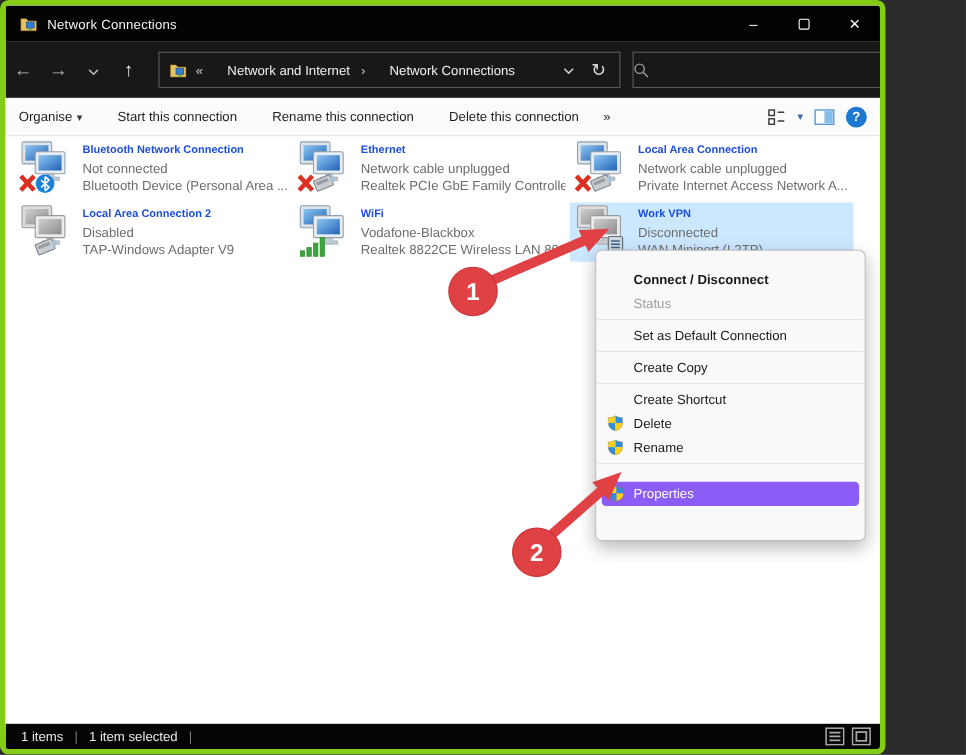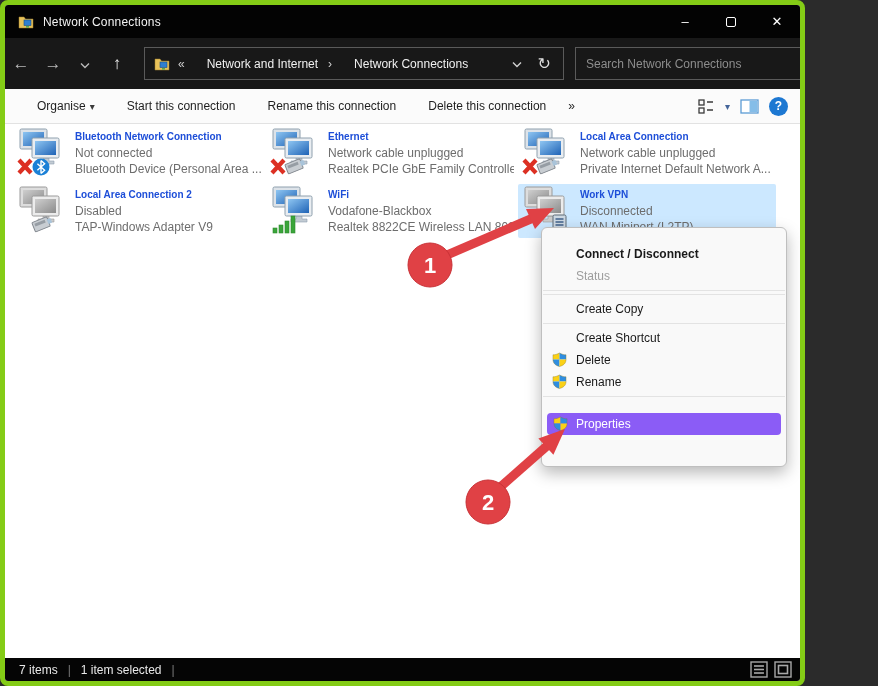--- a/index.html
+++ b/index.html
@@ -35,21 +35,21 @@
     border:1px solid #5a5a5a; display:flex; align-items:center; }
   .searchbar input{ flex:1; background:transparent; border:none; outline:none; color:#bdbdbd;
     font-size:12px; padding-left:10px; font-family:"Liberation Sans", sans-serif; }
   .searchbar input::placeholder{ color:#8d8d8d; }
   .searchbar .mag{ margin-right:11px; }
 
   
   .commandbar{ position:absolute; left:0; top:84px; width:100%; height:35px; background:#fbfbfb;
     border-bottom:1px solid #e2e2e2; display:flex; align-items:center; font-size:12px; color:#1e1e1e; }
   .cmd{ margin-left:32px; white-space:nowrap; }
-  .cmd.first{ margin-left:32px; }
+  .cmd.first{ margin-left:12px; }
   .cmd .arr{ color:#3a3a3a; font-size:10px; margin-left:4px; }
   .cmd-overflow{ margin-left:22px; color:#1e1e1e; }
   .cmd-right{ margin-left:auto; margin-right:12px; display:flex; align-items:center; gap:10px; }
   .view-arrow{ color:#44659a; font-size:10px; }
   .help-circle{ width:19px; height:19px; border-radius:50%; background:#1d78d2; color:#fff;
     font-size:12px; font-weight:bold; display:flex; align-items:center; justify-content:center; }
 
   
   .main{ position:absolute; left:0; top:119px; width:100%; height:544px; background:#ffffff; }
   .conn-grid{ position:absolute; left:8px; top:2px; display:grid;
@@ -196,21 +196,20 @@
       <span class="crumb-sep">›</span>
       <span class="crumb">Network Connections</span>
       <div class="addr-right">
         <span><svg class="chev" width="10" height="7">
               <polyline points="1,1.5 5,5.5 9,1.5" fill="none" stroke="#cfcfcf" stroke-width="1.4"></polyline>
             </svg></span>
         <span class="refresh"><span>↻</span></span>
       </div>
     </div>
     <div class="searchbar">
-      <input type="text" placeholder="Search Network Connections" style="">
       <svg class="mag" width="14" height="14">
         <circle cx="5.5" cy="5.5" r="4.2" fill="none" stroke="#9a9a9a" stroke-width="1.3"></circle>
         <line x1="8.8" y1="8.8" x2="13" y2="13" stroke="#9a9a9a" stroke-width="1.3"></line>
       </svg>
     </div>
   </div>
 
   <div class="commandbar">
     <span class="cmd first"><span>Organise</span><span class="arr">▾</span></span>
     <span class="cmd">Start this connection</span>
@@ -266,21 +265,21 @@
 
       <div class="conn-item">
         <svg class="conn-icon" viewBox="0 0 48 48">
           <use href="#sym-monitors-blue"></use>
             <use href="#sym-redx"></use>
             <use href="#sym-rj45"></use>
         </svg>
         <div class="conn-text">
           <div class="conn-name">Local Area Connection</div>
           <div class="conn-status">Network cable unplugged</div>
-          <div class="conn-device">Private Internet Default Network A...</div>
+          <div class="conn-device">Private Internet Access Network A...</div>
         </div>
       </div>
 
       <div class="conn-item">
         <svg class="conn-icon" viewBox="0 0 48 48">
           <use href="#sym-monitors-gray"></use>
             <use href="#sym-rj45"></use>
         </svg>
         <div class="conn-text">
           <div class="conn-name">Local Area Connection 2</div>
@@ -313,20 +312,21 @@
         </div>
       </div>
 
     </div>
   </div>
 
   <div class="ctxmenu">
     <div class="mi bold">Connect / Disconnect</div>
     <div class="mi disabled">Status</div>
     <div class="msep"></div>
+    <div class="mi">Set as Default Connection</div>
     <div class="msep"></div>
     <div class="mi">Create Copy</div>
     <div class="msep"></div>
     <div class="mi">Create Shortcut</div>
     <div class="mi">
       <svg class="shield" viewBox="0 0 16 16">
           <use href="#sym-shield"></use>
         </svg>
       <span>Delete</span>
     </div>
@@ -339,21 +339,21 @@
     <div class="msep"></div>
     <div class="mi hl">
       <svg class="shield" viewBox="0 0 16 16">
           <use href="#sym-shield"></use>
         </svg>
       <span>Properties</span>
     </div>
   </div>
 
   <div class="statusbar">
-    <span class="sb-count">7 items</span>
+    <span class="sb-count">1 items</span>
     <span class="sb-div">|</span>
     <span>1 item selected</span>
     <span class="sb-div">|</span>
     <div class="sb-right">
       <svg width="18" height="17">
         <rect x="1" y="1" width="16" height="15" fill="none" stroke="#a8a8a8" stroke-width="1.4"></rect>
         <line x1="4" y1="5" x2="14" y2="5" stroke="#a8a8a8" stroke-width="1.6"></line>
         <line x1="4" y1="8.5" x2="14" y2="8.5" stroke="#a8a8a8" stroke-width="1.6"></line>
         <line x1="4" y1="12" x2="14" y2="12" stroke="#a8a8a8" stroke-width="1.6"></line>
       </svg>

